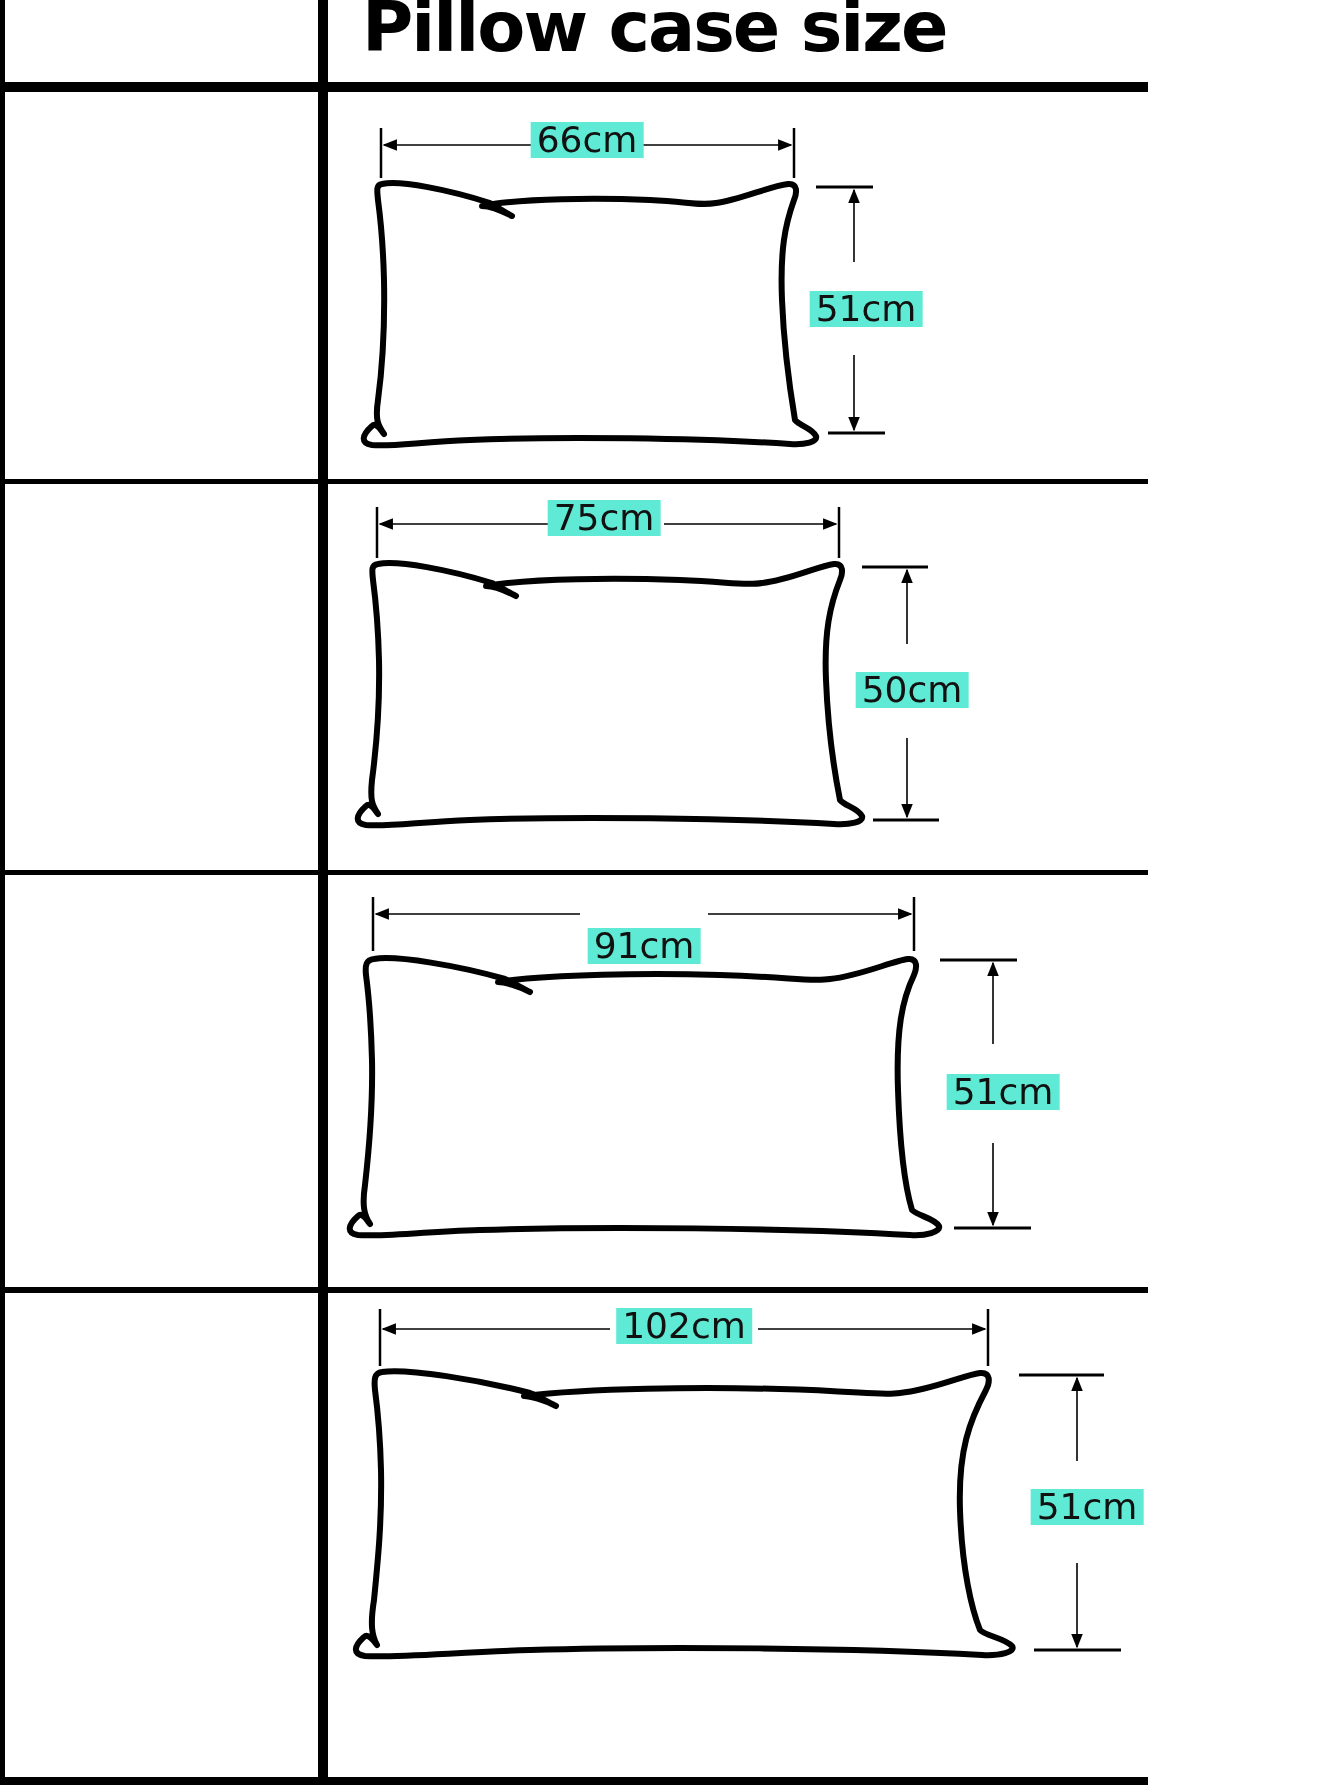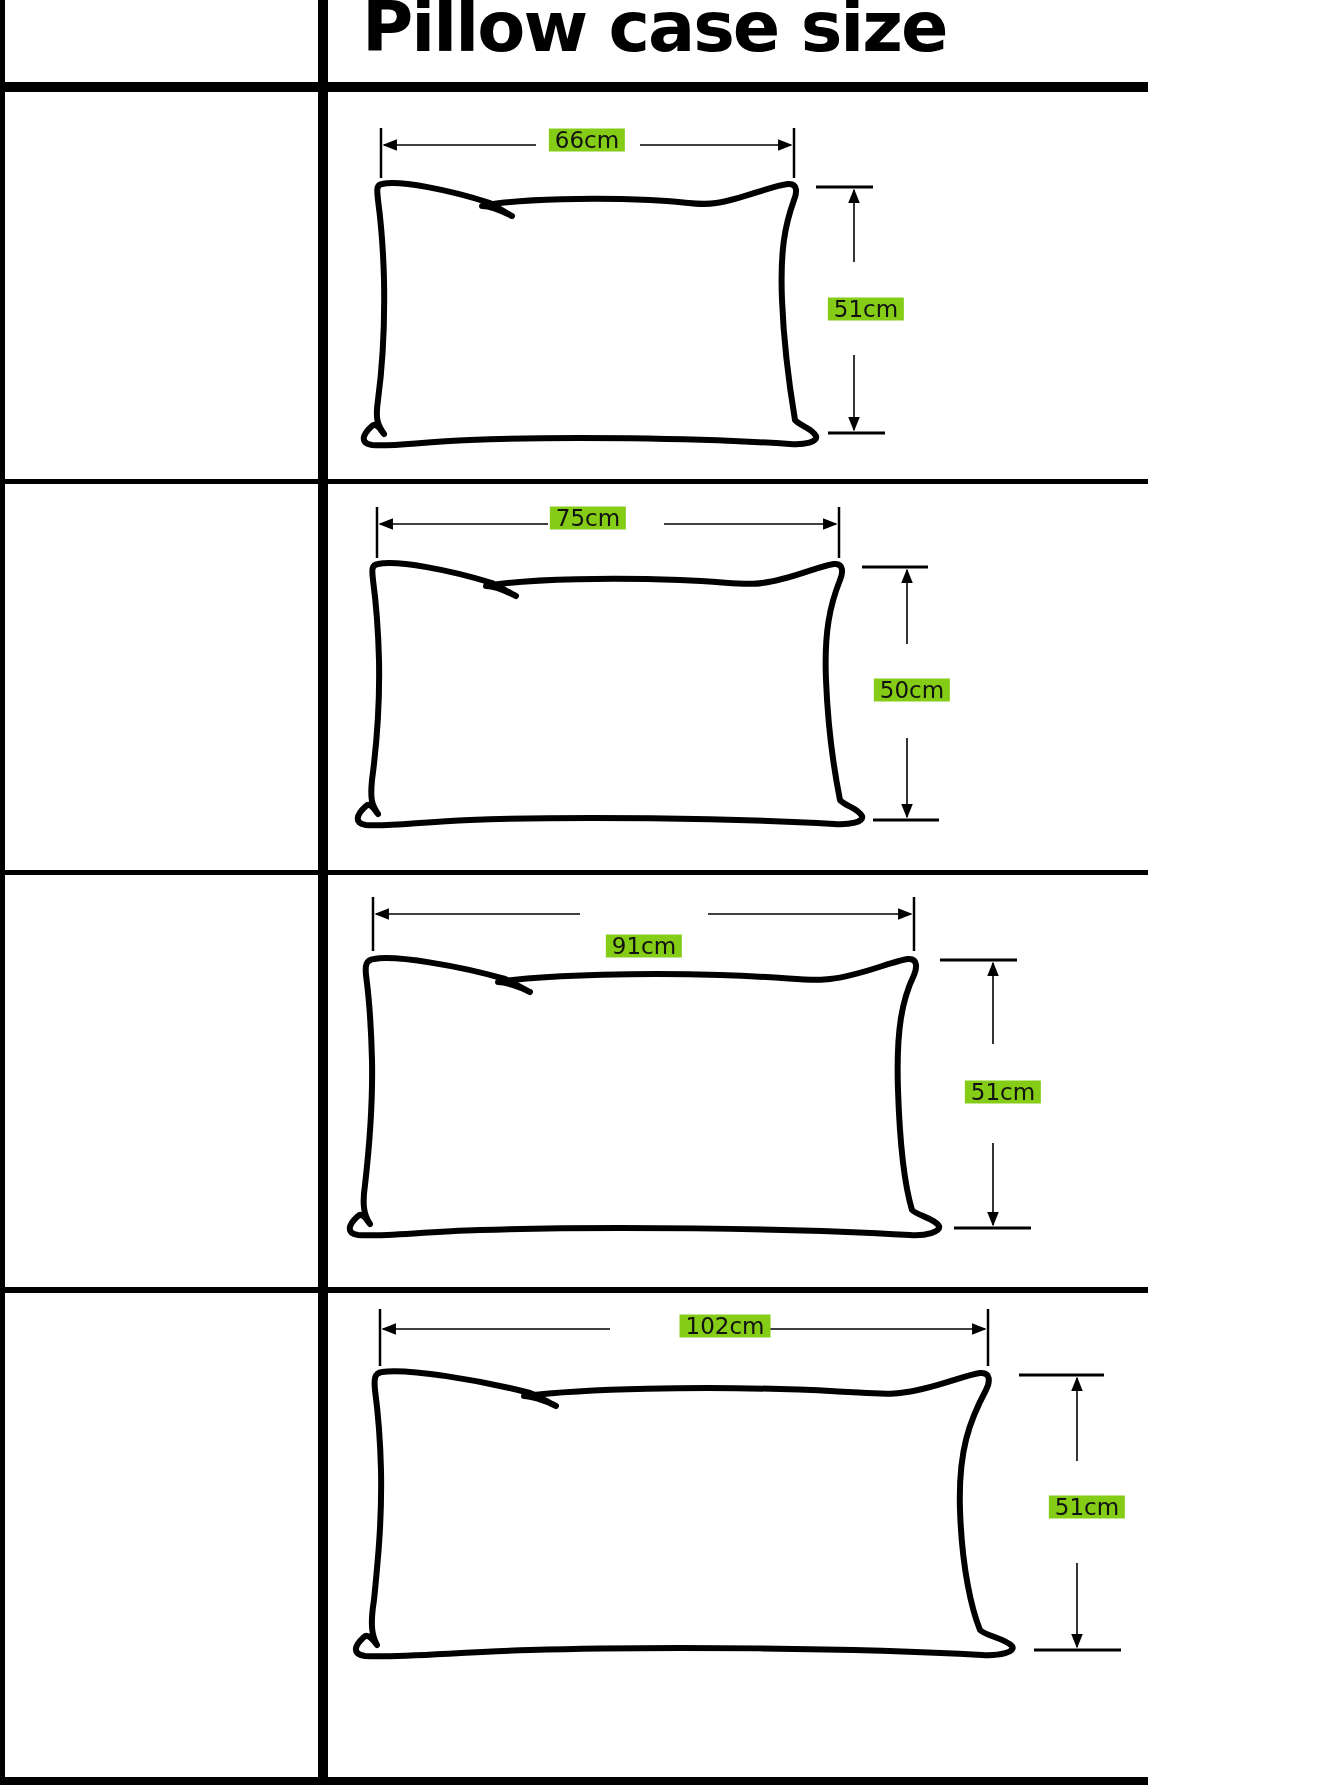--- a/index.html
+++ b/index.html
@@ -1,20 +1,20 @@
 <!DOCTYPE html>
 <html><head>
 <meta charset="utf-8">
 <style>
   html, body { margin:0; padding:0; background:#ffffff; }
   #page { position:relative; width:1148px; height:1785px; background:#ffffff; overflow:hidden; font-family:"DejaVu Sans", sans-serif; }
   .line { position:absolute; background:#000000; }
   .title { position:absolute; left:362px; top:-8px; font-family:"DejaVu Sans", sans-serif; font-weight:bold; font-size:70px; letter-spacing:-2px; color:#000; white-space:nowrap; line-height:1; }
   .label-col { position:absolute; left:4px; width:314px; }
-  .dim { position:absolute; font-family:"DejaVu Sans", sans-serif; font-size:23px; color:#111; white-space:nowrap; line-height:1; transform:translate(-50%,-50%); background:#84cc16; padding:0 6px; }
+  .dim { position:absolute; font-family:"DejaVu Sans", sans-serif; font-size:36px; color:#111; white-space:nowrap; line-height:1; transform:translate(-50%,-50%); background:#5eead4; padding:0 6px; }
   svg#draw { position:absolute; left:0; top:0; }
 </style>
 </head>
 <body>
 
 <div id="page">
 
   <div class="line" style="left:0;top:0;width:5px;height:1785px;"></div>
   <div class="line" style="left:1334px;top:0;width:6px;height:1785px;"></div>
   <div class="line" style="left:0;top:1777px;width:1340px;height:8px;"></div>
@@ -115,21 +115,21 @@
         <line x1="1034" y1="1650" x2="1121" y2="1650" stroke-width="3"></line>
         <line x1="1077" y1="1461" x2="1077" y2="1378" stroke-width="1.6" marker-end="url(#ah)"></line>
         <line x1="1077" y1="1563" x2="1077" y2="1647" stroke-width="1.6" marker-end="url(#ah)"></line>
       </g>
     </g>
   </svg>
 
   <div class="dim" style="left:587px;top:140px;">66cm</div>
   <div class="dim" style="left:866px;top:309px;">51cm</div>
 
-  <div class="dim" style="left:588px;top:518px;">75cm</div>
+  <div class="dim" style="left:604px;top:518px;">75cm</div>
   <div class="dim" style="left:912px;top:690px;text-align:right;">50cm</div>
 
   <div class="dim" style="left:644px;top:910px;margin-top:36px;">91cm</div>
   <div class="dim" style="left:1003px;top:1092px;">51cm</div>
 
-  <div class="dim" style="left:684px;top:1326px;margin-left:41px;">102cm</div>
+  <div class="dim" style="left:684px;top:1326px;">102cm</div>
   <div class="dim" style="left:1087px;top:1507px;">51cm</div>
 </div>
 
 </body></html>

